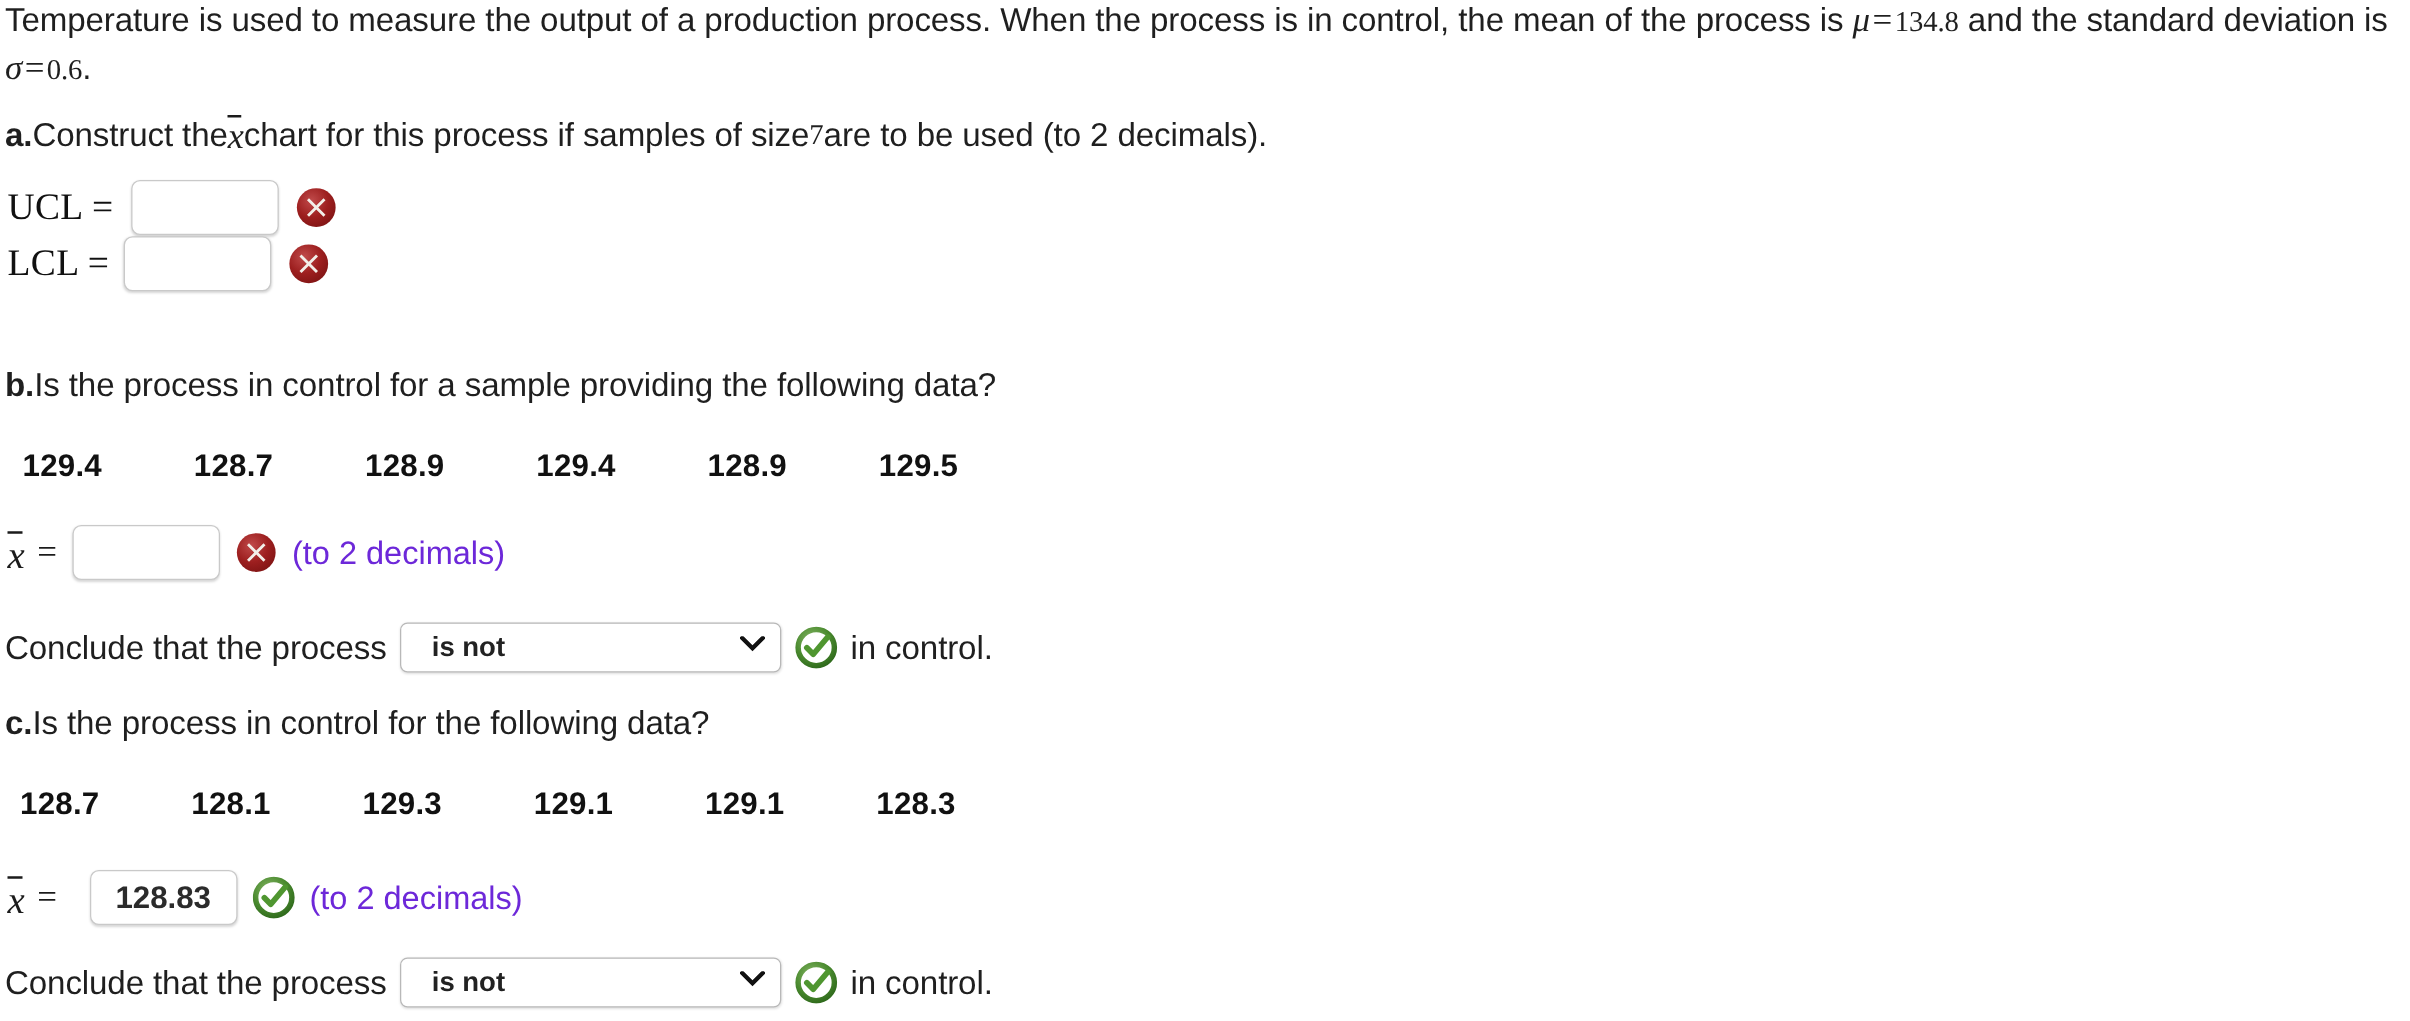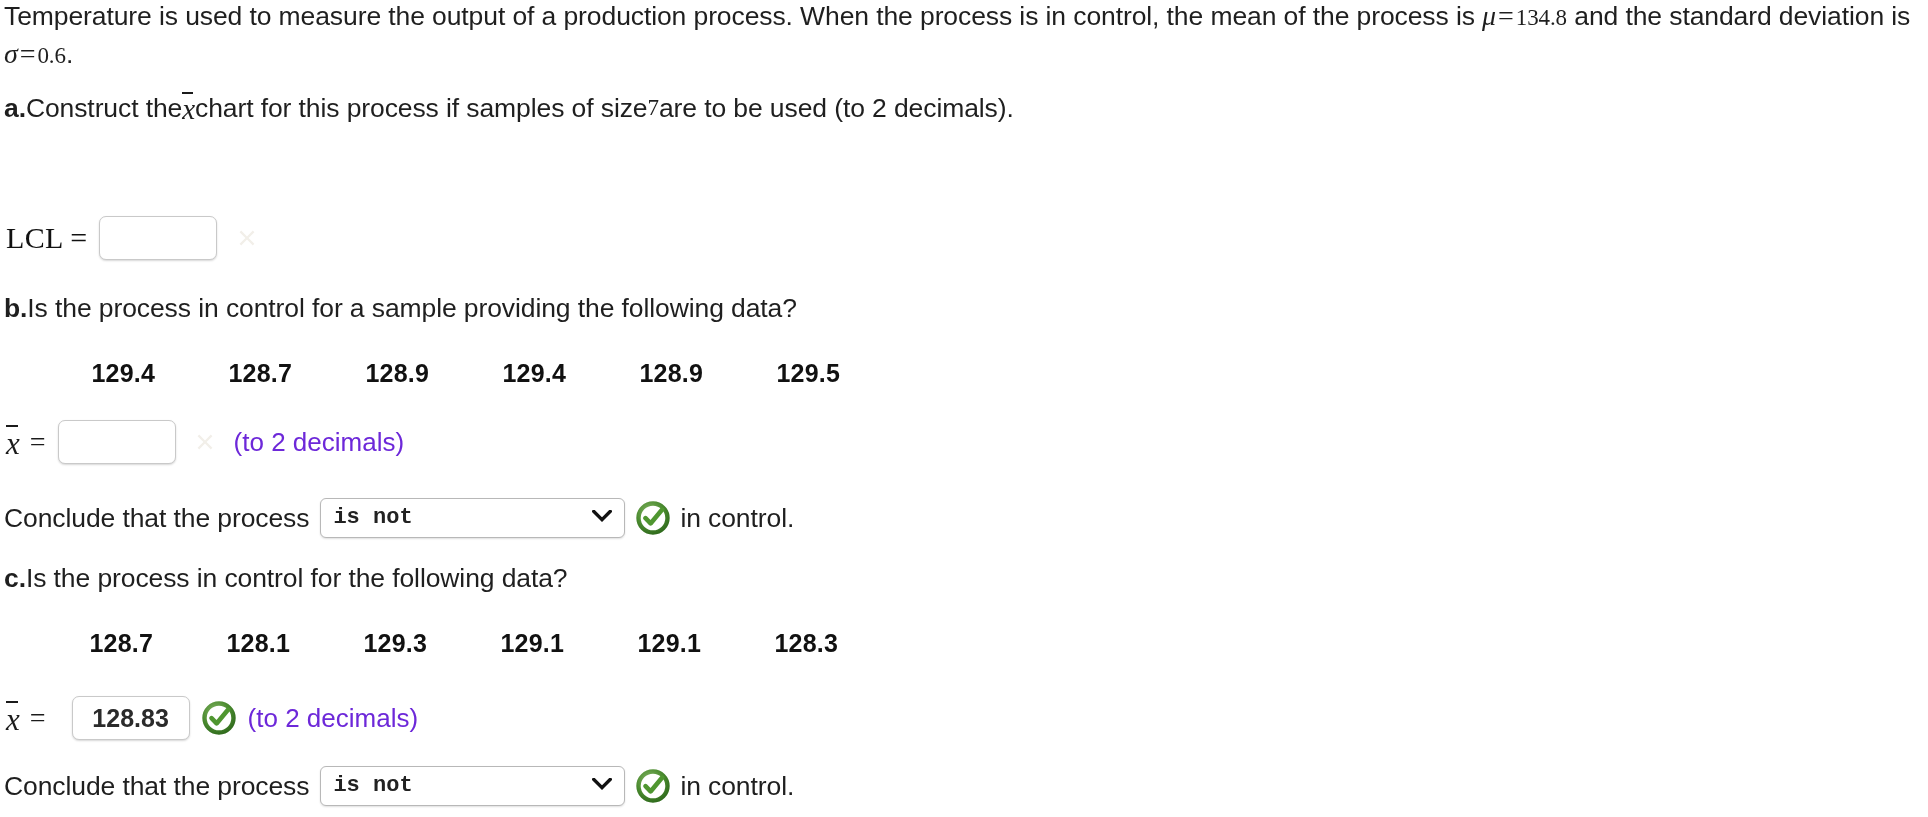--- a/index.html
+++ b/index.html
@@ -120,25 +120,25 @@
   .sel {
     box-sizing: border-box;
     -webkit-appearance: none;
     appearance: none;
     width: 305px;
     height: 40px;
     border: 1px solid #b8b8b8;
     border-radius: 6px;
     background: #ffffff;
     box-shadow: 0 1px 2px rgba(0,0,0,0.13);
-    font-family: Liberation Mono, monospace;
+    font-family: Liberation Sans, sans-serif;
     font-size: 22px;
     font-weight: bold;
     color: #222;
-    padding: 0 36px 0 12px;
+    padding: 0 36px 0 24px;
     outline: none;
     line-height: 38px;
   }
   .sel-chevron {
     position: absolute;
     right: 13px;
     top: 50%;
     transform: translateY(-50%);
     pointer-events: none;
     display: block;
@@ -159,21 +159,21 @@
     display: flex;
     align-items: center;
     font-family: "Liberation Sans", sans-serif;
     font-size: 25px;
     font-weight: bold;
     color: #111;
     letter-spacing: 0.2px;
   }
   .data-row .cell {
     width: 137px;
-    text-align: right;
+    text-align: left;
   }
 
   .trail-text {
     font-size: 26px;
     color: #6d28d9;
   }
 </style>
 </head>
 <body>
 
@@ -185,22 +185,39 @@
 
   <div class="row prose" style="left:4px; top:90px;">
     <span class="bold-label">a.</span>
       <span> Construct the </span>
       <span class="xbar">x</span>
       <span> chart for this process if samples of size </span>
       <span class="mathnum">7</span>
       <span> are to be used (to 2 decimals).</span>
   </div>
 
-
-  <div class="row" style="left:6px; top:216px;">
+  <div class="row" style="left:6px; top:144px;">
+    <span class="lbl-serif">UCL =</span>
+    <input class="tbox tbox-ucl" type="text" style="margin-left: 14px;" value="">
+    <span class="icon-status" style="margin-left:13px;">
+      <svg viewBox="0 0 34 34" width="34" height="34" aria-hidden="true">
+        <defs>
+          <radialGradient id="redg" cx="38%" cy="32%" r="78%">
+            <stop offset="0%" stop-color="#c04a4a"></stop>
+            <stop offset="55%" stop-color="#9d1f1f"></stop>
+            <stop offset="100%" stop-color="#7d1313"></stop>
+          </radialGradient>
+        </defs>
+        <circle cx="17" cy="17" r="15.5" fill="url(#redg)"></circle>
+        <path d="M11.2 9.6 L17 15.4 L22.8 9.6 L24.4 11.2 L18.6 17 L24.4 22.8 L22.8 24.4 L17 18.6 L11.2 24.4 L9.6 22.8 L15.4 17 L9.6 11.2 Z" fill="#f2efe9"></path>
+      </svg>
+    </span>
+  </div>
+
+  <div class="row" style="left:6px; top:189px;">
     <span class="lbl-serif">LCL =</span>
     <input class="tbox tbox-lcl" type="text" style="margin-left: 12px;" value="">
     <span class="icon-status" style="margin-left:13px;">
       <svg viewBox="0 0 34 34" width="34" height="34" aria-hidden="true">
         <circle cx="17" cy="17" r="15.5" fill="url(#redg)"></circle>
         <path d="M11.2 9.6 L17 15.4 L22.8 9.6 L24.4 11.2 L18.6 17 L24.4 22.8 L22.8 24.4 L17 18.6 L11.2 24.4 L9.6 22.8 L15.4 17 L9.6 11.2 Z" fill="#f2efe9"></path>
       </svg>
     </span>
   </div>
 

